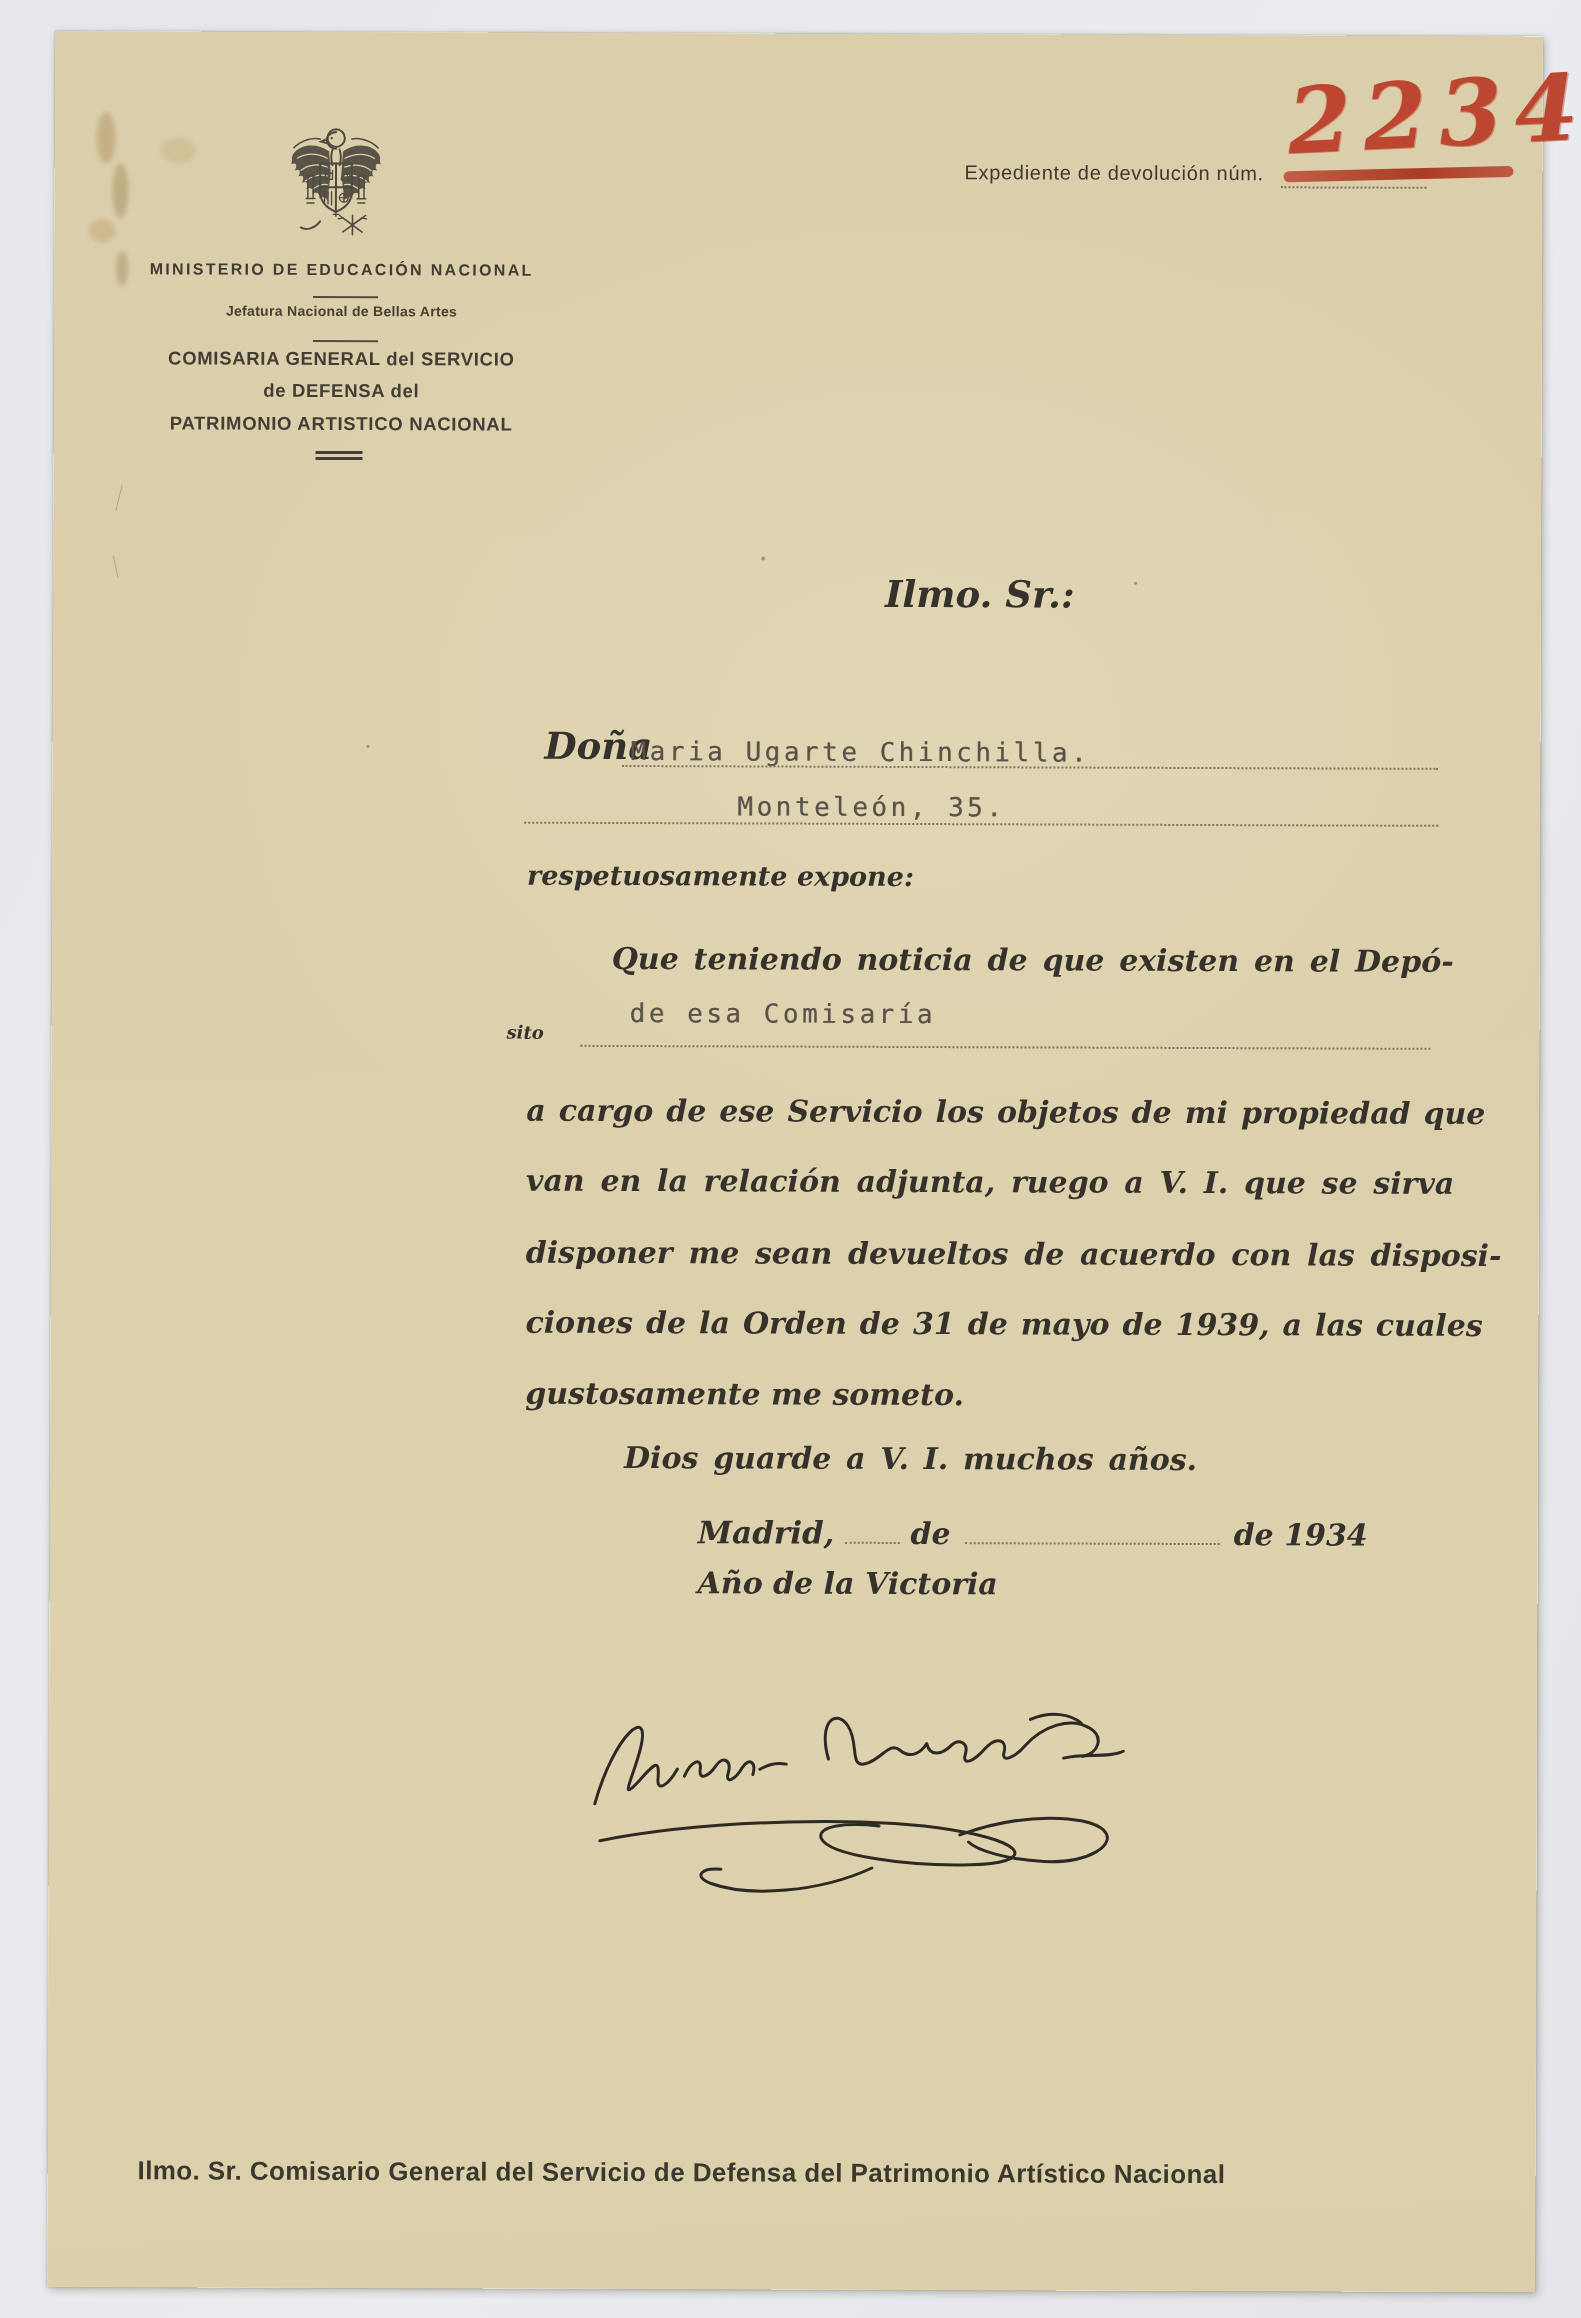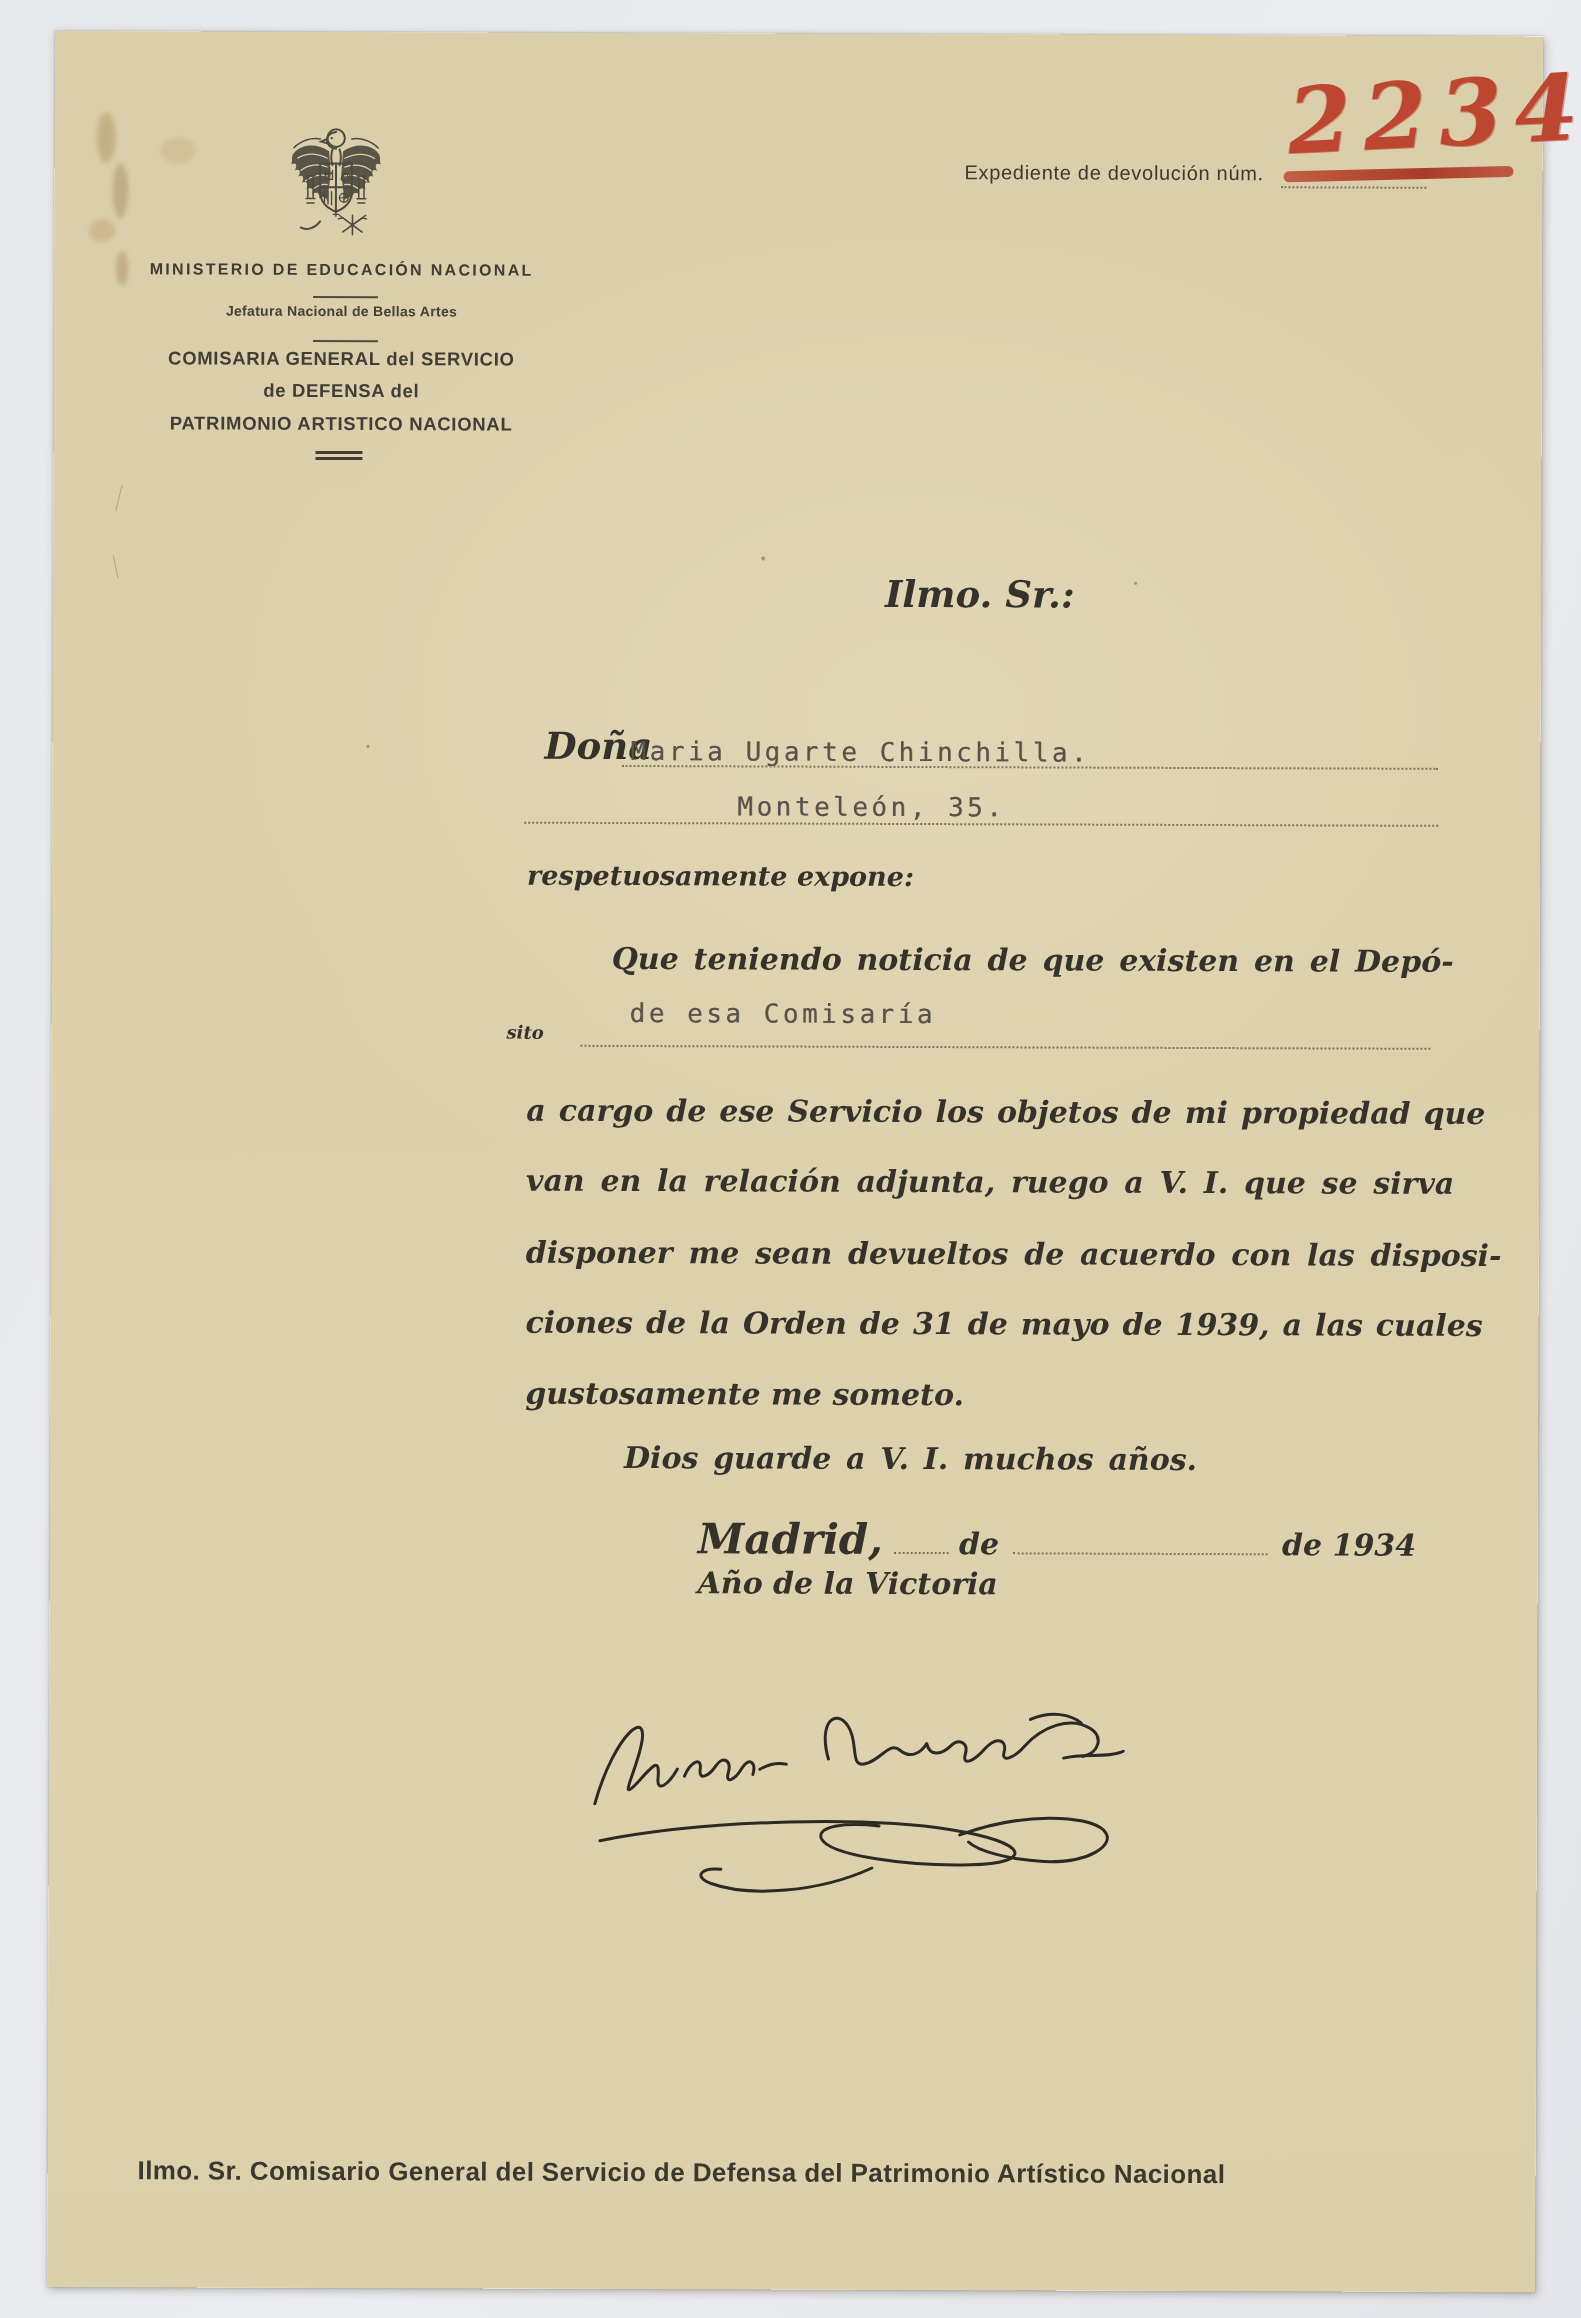--- a/index.html
+++ b/index.html
@@ -132,21 +132,21 @@
 
   <div class="abs script" style="left:475px;top:1060px;font-size:30px;word-spacing:2.6px;">a cargo de ese Servicio los objetos de mi propiedad que</div>
   <div class="abs script" style="left:475px;top:1130px;font-size:30px;word-spacing:5.3px;">van en la relación adjunta, ruego a V. I. que se sirva</div>
   <div class="abs script" style="left:475px;top:1202px;font-size:30px;word-spacing:5.3px;">disponer me sean devueltos de acuerdo con las disposi-</div>
   <div class="abs script" style="left:475px;top:1272px;font-size:30px;word-spacing:2.6px;">ciones de la Orden de 31 de mayo de 1939, a las cuales</div>
   <div class="abs script" style="left:475px;top:1343px;font-size:30px;">gustosamente me someto.</div>
 
   <div class="abs script" style="left:574px;top:1407px;font-size:30px;word-spacing:4.4px;">Dios guarde a V. I. muchos años.</div>
 
   <div class="abs" style="left:648px;top:1481px;display:flex;align-items:baseline;">
-    <span class="script" style="font-size:42px;font-style:italic;">Madrid,</span>
+    <span class="script" style="font-size:31px;font-style:italic;">Madrid,</span>
     <span class="dots" style="display:inline-block;width:55px;margin:0 10.6px 5.3px 10.6px;"></span>
     <span class="script" style="font-size:30px;">de</span>
     <span class="dots" style="display:inline-block;width:255px;margin:0 14px 5.3px 14px;"></span>
     <span class="script" style="font-size:30px;">de 1934</span>
   </div>
   <div class="abs script" style="left:648px;top:1532px;font-size:30px;">Año de la Victoria</div>
 
   <svg class="abs sig" role="img" style="left:489px;top:1620px;" viewBox="0 0 724 286" width="637" height="251" aria-label="J Maria Ugarte">
     <path d="M64 172 C86 92 128 58 116 108 C108 142 90 172 114 146 C130 128 138 118 136 142 C134 160 148 150 158 132"></path>
     <path d="M166 140 C174 122 186 118 184 132 C182 146 194 140 202 128 C210 116 220 122 216 136 C212 150 224 144 232 130 C240 118 248 124 244 138"></path>

